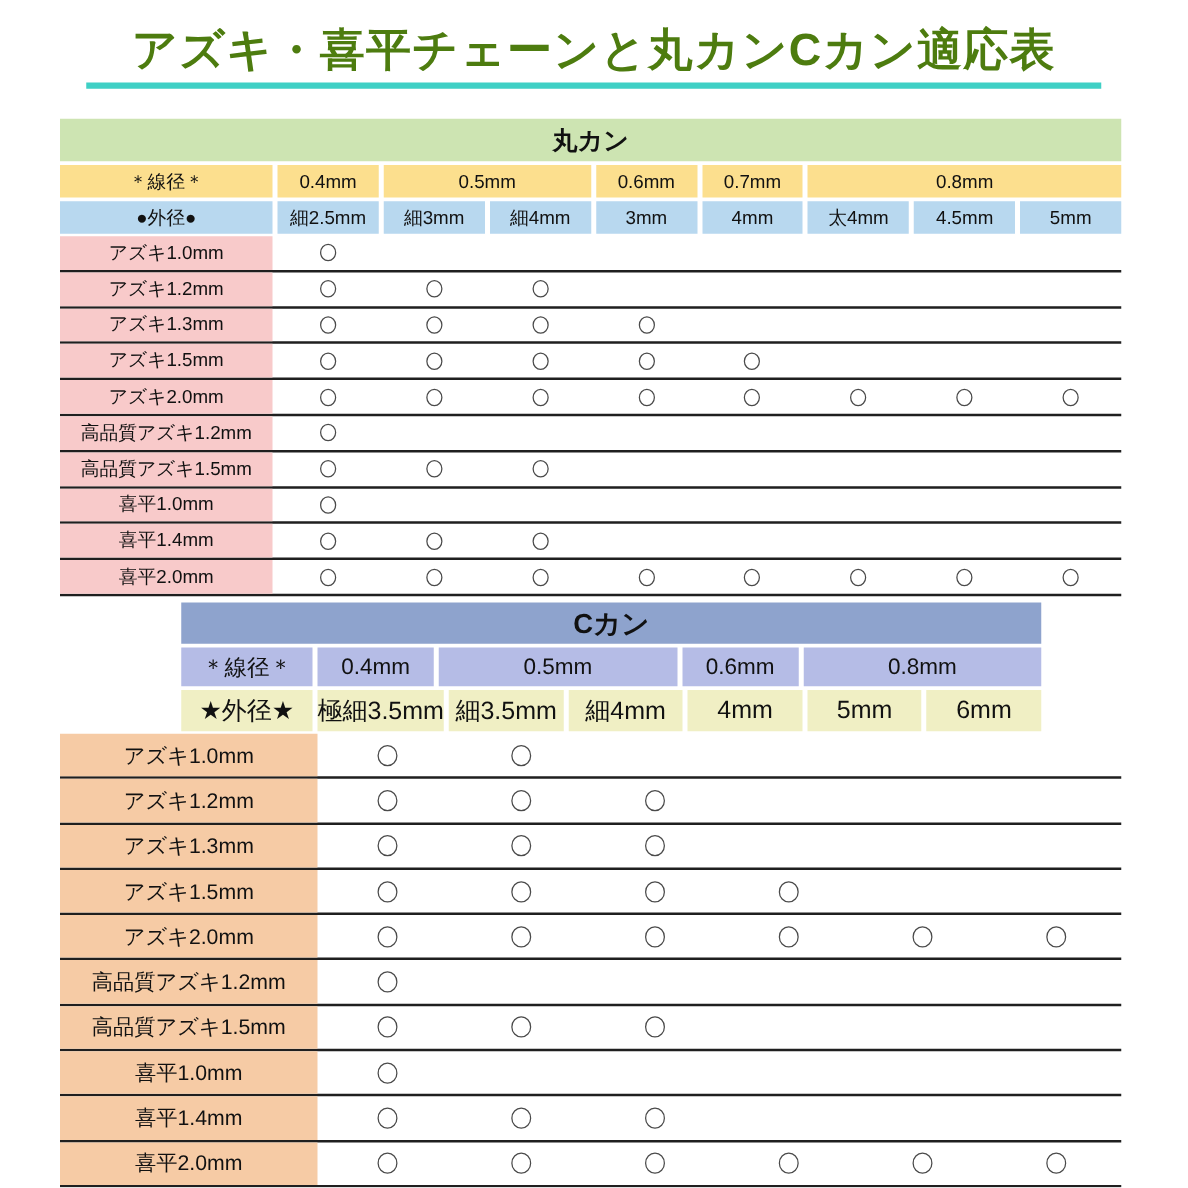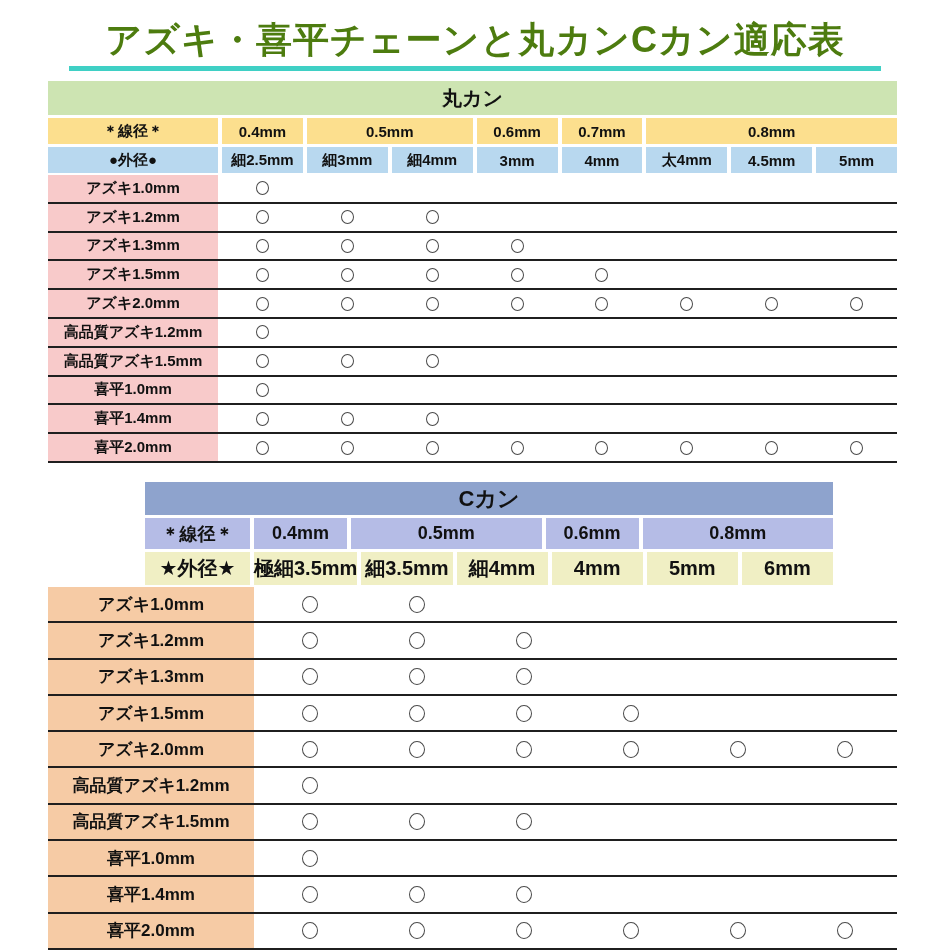--- a/index.html
+++ b/index.html
@@ -19,38 +19,38 @@
   }
   
   .tbl{position:absolute;left:48px;width:849px;}
   .t-head{
     display:flex;align-items:center;justify-content:center;
     font-weight:bold;box-sizing:border-box;
   }
   .hrow{display:grid;column-gap:4px;box-sizing:border-box;}
   .hcell{
     display:flex;align-items:center;justify-content:center;
-    font-weight:bold;box-sizing:border-box;white-space:nowrap;
+    font-weight:normal;box-sizing:border-box;white-space:nowrap;
   }
   .body{width:100%;}
   .drow{
     display:grid;column-gap:4px;box-sizing:border-box;
     border-bottom:2px solid #1f1f1f;
   }
   .dlabel{
     display:flex;align-items:center;justify-content:center;
-    font-weight:bold;box-sizing:border-box;white-space:nowrap;
+    font-weight:normal;box-sizing:border-box;white-space:nowrap;
   }
   .dcell{display:flex;align-items:center;justify-content:center;}
   .circle{
     display:block;border:1.5px solid #4a4a4a;border-radius:50%;
     background:transparent;box-sizing:border-box;
   }
   
-  .t1{top:81px;}
+  .t1{top:95px;}
   .t1 .t-head{height:34px;margin-bottom:3px;background:var(--c-green,#cde4b2);font-size:20px;}
   .t1 .hrow{height:26px;margin-bottom:3px;}
   .t1 .hrow.outer-row{margin-bottom:2px;border-radius:13px;}
   .t1 .hcell{font-size:15px;}
   .t1 .wire-row .hcell{background:var(--c-yellow,#fcdf8e);}
   .t1 .outer-row .hcell{background:var(--c-blue,#b8d8ef);}
   .t1 .drow{height:28.8px;}
   .t1 .dlabel{background:var(--c-pink,#f8caca);font-size:15px;}
   .t1 .circle{width:13px;height:14px;}
   

